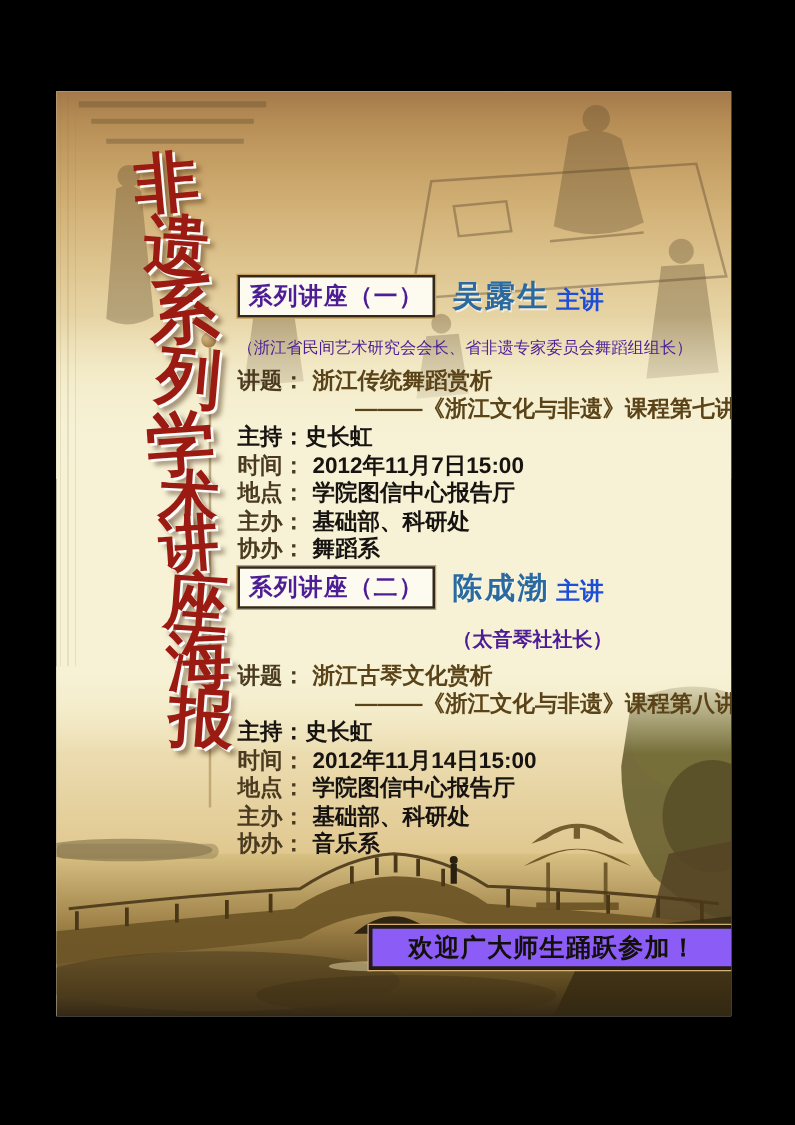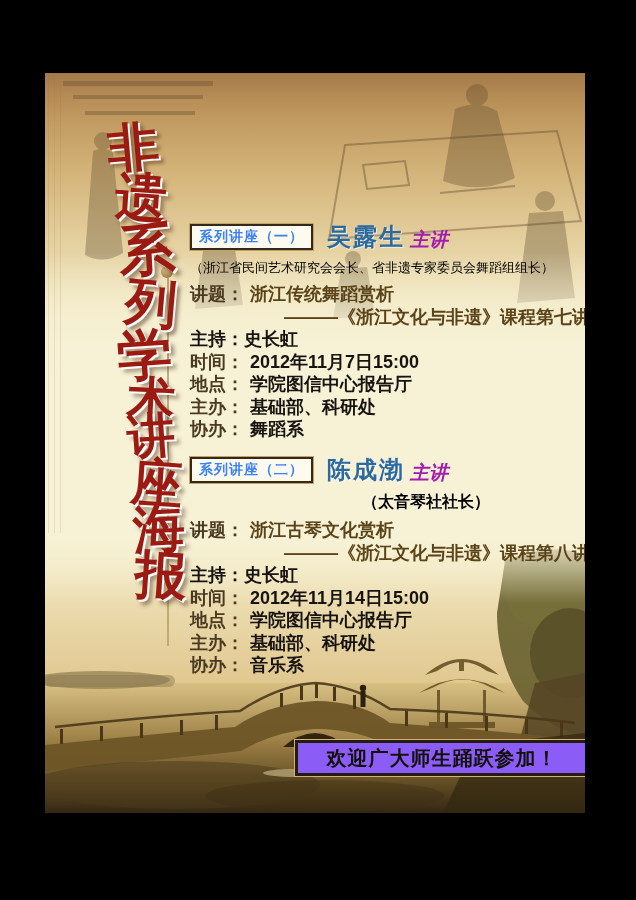--- a/index.html
+++ b/index.html
@@ -55,33 +55,33 @@
   .v-title span:nth-child(8){left:86px;top:384px;transform:rotate(4deg);}
   .v-title span:nth-child(9){left:88px;top:430px;transform:rotate(-3deg);}
   .v-title span:nth-child(10){left:90px;top:476px;transform:rotate(4deg);}
   
   .section{position:absolute;left:145px;width:400px;color:#1a1511;}
   .section-1{top:145px;}
   .section-2{top:378px;}
   .sec-header{display:flex;align-items:center;height:38px;}
   .badge{
     background:#fdfaf0;border:2px solid #33281a;box-shadow:0 0 0 1px #c7a25f;
-    padding:2px 7px;font-size:14px;font-weight:bold;color:#3b82f6;
+    padding:2px 7px;font-size:19px;font-weight:bold;color:#4c1d95;
     letter-spacing:1px;white-space:nowrap;
   }
   .speaker{
     margin-left:14px;font-family:"DejaVu Serif",serif;font-weight:bold;
     font-size:24px;color:#2a6aa0;letter-spacing:2px;line-height:1;
     text-shadow:1px 1px 0 rgba(255,255,255,.6);white-space:nowrap;
   }
   .speaker-role{
-    margin-left:5px;font-size:19px;font-weight:bold;color:#a21caf;
-    align-self:flex-end;padding-bottom:3px;white-space:nowrap;font-style:italic;
-  }
-  .credential{font-size:13px;color:#000000;margin-top:3px;white-space:nowrap;}
+    margin-left:5px;font-size:19px;font-weight:bold;color:#1d4ed8;
+    align-self:flex-end;padding-bottom:3px;white-space:nowrap;
+  }
+  .credential{font-size:13px;color:#4c1d95;margin-top:13px;white-space:nowrap;}
   .credential.indent{padding-left:172px;font-size:16px;font-weight:bold;}
   .rows{margin-top:6px;}
   .row{font-size:18px;font-weight:bold;line-height:22.5px;white-space:nowrap;}
   .row .lbl{color:#4a3a20;margin-right:6px;}
   .row .val{color:#171310;}
   .row .val.topic{color:#5a4318;}
   .row.sub{padding-left:62px;text-align:right;}
   
   .welcome{
     position:absolute;left:250px;top:667px;width:288px;height:30px;

